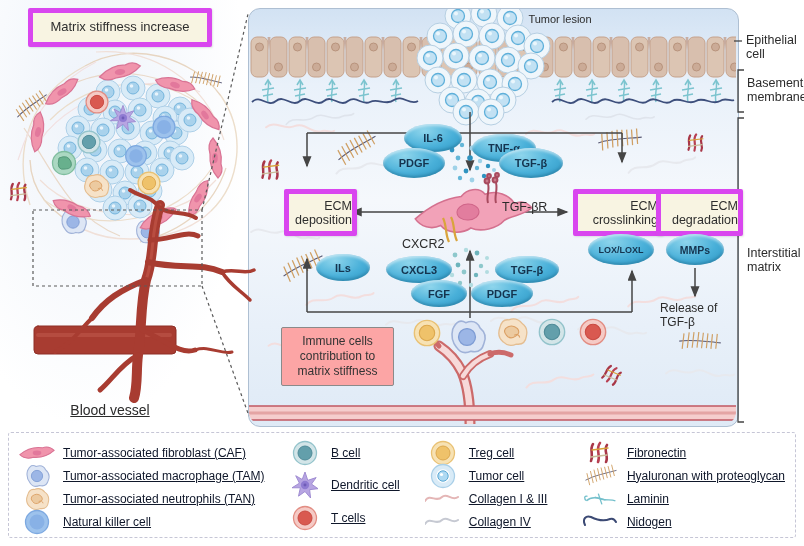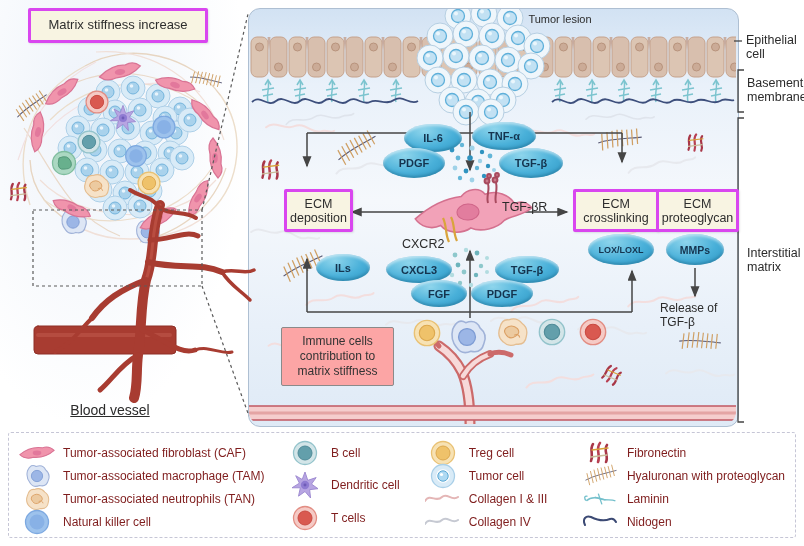--- a/index.html
+++ b/index.html
@@ -1,19 +1,19 @@
 <!DOCTYPE html>
 <html><head>
 <meta charset="utf-8">
 <style>
   html,body{margin:0;padding:0;background:#fff;}
   #stage{position:relative;width:804px;height:546px;background:#fff;overflow:hidden;
          font-family:"Liberation Sans",sans-serif;color:#333;}
-  .pbox{position:absolute;background:#f8f4e2;border:3px solid #d946ef;border-radius:2px;
-        display:flex;align-items:center;justify-content:center;text-align:center;
+  .pbox{position:absolute;background:#f8f4e2;border:5px solid #d946ef;border-radius:2px;
+        display:flex;align-items:center;justify-content:center;text-align:right;
         color:#2e2e2e;font-size:12.5px;line-height:1.12;box-shadow:1px 1px 2px rgba(0,0,0,.10);z-index:3;}
   .whitebox{position:absolute;background:#fca5a5;border:1px solid #8a8a8a;border-radius:2px;
         display:flex;align-items:center;justify-content:center;text-align:center;
         color:#333;font-size:12px;line-height:1.25;z-index:3;}
   .oval{position:absolute;display:flex;align-items:center;justify-content:center;border-radius:50%;
         background:radial-gradient(ellipse at 35% 25%,#8ed5ec 0%,#49b0d9 55%,#2d95c2 100%);
         color:#14344f;font-weight:700;font-size:11px;z-index:3;
         box-shadow:inset 0 2px 3px rgba(255,255,255,.55), inset 0 -2px 3px rgba(0,60,90,.28);}
   .lbl{position:absolute;color:#2b2b2b;z-index:3;line-height:1.15;}
   .panel-bg{position:absolute;left:248px;top:8px;width:489px;height:417px;border-radius:12px;
@@ -23,21 +23,21 @@
         background:radial-gradient(ellipse at 35% 25%,#eef3fa 0%,rgba(255,255,255,0) 70%);}
   svg.art{position:absolute;left:0;top:0;z-index:1;pointer-events:none;}
   
   .legend{position:absolute;left:8px;top:432px;width:788px;height:106px;background:#fff;
         border:1.5px dashed #c6c6d6;border-radius:3px;display:flex;box-sizing:border-box;
         padding:8px 10px;z-index:3;}
   .lcol{display:flex;flex-direction:column;justify-content:space-between;}
   .lcol1{width:288px;} .lcol2{width:148px;} .lcol3{width:170px;} .lcol4{flex:1;}
   .litem{display:flex;align-items:center;gap:8px;height:23px;}
   .licon{width:36px;height:24px;display:flex;align-items:center;justify-content:center;flex-shrink:0;}
-  .ltext{font-size:12px;color:#7f1d1d;white-space:nowrap;}
+  .ltext{font-size:12px;color:#0f172a;white-space:nowrap;text-decoration:underline;}
 </style>
 </head>
 <body>
 
 <div id="stage">
   <div class="tint"></div>
   <div class="panel-bg"></div>
 
   <svg class="art" width="804" height="546" viewBox="0 0 804 546">
     <defs>
@@ -411,30 +411,30 @@
     </g>
   </svg>
 
   <div class="pbox" style="left:28px;top:8px;width:174px;height:29px;font-size:13px;">
     <span>Matrix stiffness increase</span>
   </div>
 
   <div class="lbl" style="left:505px;top:13px;width:110px;text-align:center;font-size:11px;">Tumor lesion</div>
 
   <div class="oval" style="left:404px;top:124px;width:58px;height:28px;">IL-6</div>
-  <div class="oval" style="left:472px;top:122px;width:64px;height:28px;">TNF-α</div>
+  <div class="oval" style="left:472px;top:134px;width:64px;height:28px;">TNF-α</div>
   <div class="oval" style="left:383px;top:148px;width:62px;height:30px;">PDGF</div>
   <div class="oval" style="left:499px;top:148px;width:64px;height:30px;">TGF-β</div>
 
   <div class="lbl" style="left:502px;top:184px;font-size:12.5px;margin-top:16px;">TGF-βR</div>
   <div class="lbl" style="left:402px;top:237px;font-size:12.5px;">CXCR2</div>
 
   <div class="pbox" style="left:284px;top:189px;width:63px;height:37px;">ECM deposition</div>
   <div class="pbox" style="left:573px;top:189px;width:80px;height:37px;">ECM crosslinking</div>
-  <div class="pbox" style="left:656px;top:189px;width:77px;height:37px;">ECM proteoglycan</div>
+  <div class="pbox" style="left:656px;top:189px;width:77px;height:37px;">ECM degradation</div>
 
   <div class="oval" style="left:588px;top:234px;width:66px;height:31px;font-size:9px;">LOX/LOXL</div>
   <div class="oval" style="left:666px;top:234px;width:58px;height:31px;font-size:10.5px;">MMPs</div>
 
   <div class="lbl" style="left:660px;top:302px;width:78px;font-size:12px;">Release of TGF-β</div>
 
   <div class="oval" style="left:316px;top:254px;width:54px;height:27px;">ILs</div>
   <div class="oval" style="left:386px;top:256px;width:66px;height:27px;">CXCL3</div>
   <div class="oval" style="left:495px;top:256px;width:64px;height:27px;">TGF-β</div>
   <div class="oval" style="left:411px;top:280px;width:56px;height:27px;">FGF</div>

